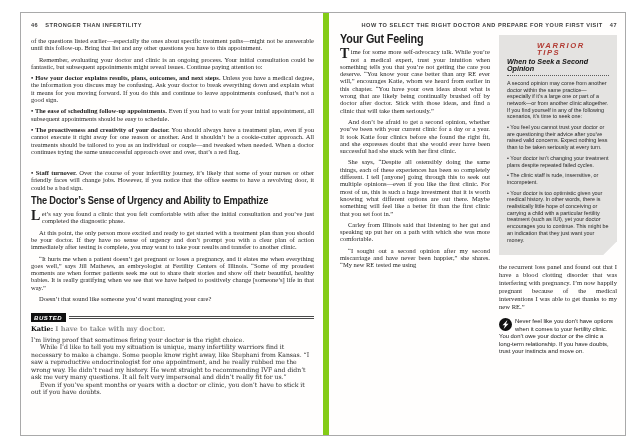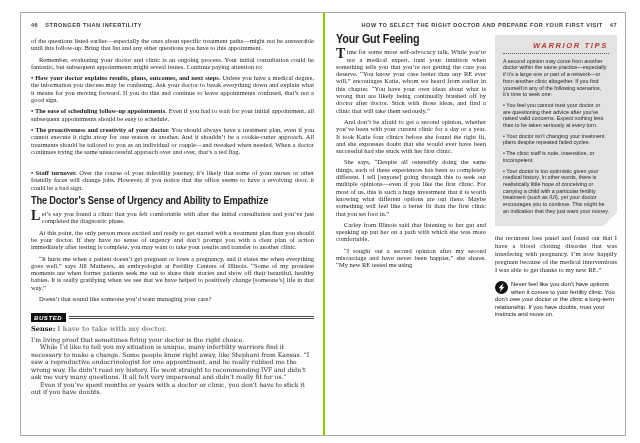--- a/index.html
+++ b/index.html
@@ -2,21 +2,21 @@
 <html><head>
 <meta charset="utf-8">
 <style>
   html,body{margin:0;padding:0;}
   body{width:640px;height:443px;background:#ffffff;position:relative;overflow:hidden;
        font-family:"Liberation Serif",serif;color:#1d1d1d;}
   .spread{position:absolute;left:20px;top:12px;width:606px;height:424px;
           border:1px solid #a9a9a9;background:#fffefd;display:flex;box-sizing:border-box;}
   .page{width:50%;box-sizing:border-box;position:relative;}
   .page-left{padding:9px 9px 6px 10px;}
-  .page-right{border-left:2px solid #84cc16;padding:9px 8px 6px 11px;}
+  .page-right{border-left:6px solid #84cc16;padding:9px 8px 6px 11px;}
 
   
   .runhead{display:flex;align-items:baseline;gap:7px;
            font-family:"Liberation Sans",sans-serif;font-weight:bold;
            font-size:5.6px;letter-spacing:0.5px;color:#3c3c3c;}
   .runhead.right{justify-content:flex-end;}
 
   
   .cols{display:flex;gap:10px;margin-top:9px;flex-direction:column;}
   .col{flex:1;text-align:justify;font-size:6.5px;line-height:7.3px;}
@@ -107,21 +107,21 @@
         <p class="ind">Doesn’t that sound like someone you’d want managing your care?</p>
       </div>
     </div>
 
     <div class="busted">
       <div class="busted-head">
         <span class="busted-label">BUSTED</span>
         <span class="busted-rule"></span>
       </div>
       <div class="busted-body">
-        <p class="myth-line"><span class="myth-label">Sense:</span> <span class="myth-text">I have to take with my doctor.</span></p>
+        <p class="myth-line"><span class="myth-label">Katie:</span> <span class="myth-text">I have to take with my doctor.</span></p>
         <p>I’m living proof that sometimes firing your doctor is the right choice.</p>
         <p class="ind">While I’d like to tell you my situation is unique, many infertility warriors find it necessary to make a change. Some people know right away, like Stephani from Kansas. “I saw a reproductive endocrinologist for one appointment, and he really rubbed me the wrong way. He didn’t read my history. He went straight to recommending IVF and didn’t ask me very many questions. It all felt very impersonal and didn’t really fit for us.”</p>
         <p class="ind">Even if you’ve spent months or years with a doctor or clinic, you don’t have to stick it out if you have doubts.</p>
       </div>
     </div>
   </div>
 
   <div class="page page-right">
     <div class="runhead right">
       <span>HOW TO SELECT THE RIGHT DOCTOR AND PREPARE FOR YOUR FIRST VISIT</span>
@@ -134,20 +134,21 @@
         <p><span class="dropcap">T</span><span>ime for some more self-advocacy talk. While you’re not a medical expert, trust your intuition when something tells you that you’re not getting the care you deserve. “You know your case better than any RE ever will,” encourages Katie, whom we heard from earlier in this chapter. “You have your own ideas about what is wrong that are likely being continually brushed off by doctor after doctor. Stick with those ideas, and find a clinic that will take them seriously.”</span></p>
         <p class="ind">And don’t be afraid to get a second opinion, whether you’ve been with your current clinic for a day or a year. It took Katie four clinics before she found the right fit, and she expresses doubt that she would ever have been successful had she stuck with her first clinic.</p>
         <p class="ind">She says, “Despite all ostensibly doing the same things, each of these experiences has been so completely different. I tell [anyone] going through this to seek out multiple opinions—even if you like the first clinic. For most of us, this is such a huge investment that it is worth knowing what different options are out there. Maybe something will feel like a better fit than the first clinic that you set foot in.”</p>
         <p class="ind">Carley from Illinois said that listening to her gut and speaking up put her on a path with which she was more comfortable.</p>
         <p class="ind">“I sought out a second opinion after my second miscarriage and have never been happier,” she shares. “My new RE tested me using</p>
       </div>
 
       <div class="side-col">
         <div class="tips-box">
           <div class="tips-kicker">WARRIOR TIPS</div>
+          <div class="tips-title">When to Seek a Second Opinion</div>
           <div class="tips-dots"></div>
           <p>A second opinion may come from another doctor within the same practice—especially if it’s a large one or part of a network—or from another clinic altogether. If you find yourself in any of the following scenarios, it’s time to seek one:</p>
           <p class="tbullet">You feel you cannot trust your doctor or are questioning their advice after you’ve raised valid concerns. Expect nothing less than to be taken seriously at every turn.</p>
           <p class="tbullet">Your doctor isn’t changing your treatment plans despite repeated failed cycles.</p>
           <p class="tbullet">The clinic staff is rude, insensitive, or incompetent.</p>
           <p class="tbullet">Your doctor is too optimistic given your medical history. In other words, there is realistically little hope of conceiving or carrying a child with a particular fertility treatment (such as IUI), yet your doctor encourages you to continue. This might be an indication that they just want your money.</p>
         </div>
 
         <p class="cont-para">the recurrent loss panel and found out that I have a blood clotting disorder that was interfering with pregnancy. I’m now happily pregnant because of the medical interventions I was able to get thanks to my new RE.”</p>
 

